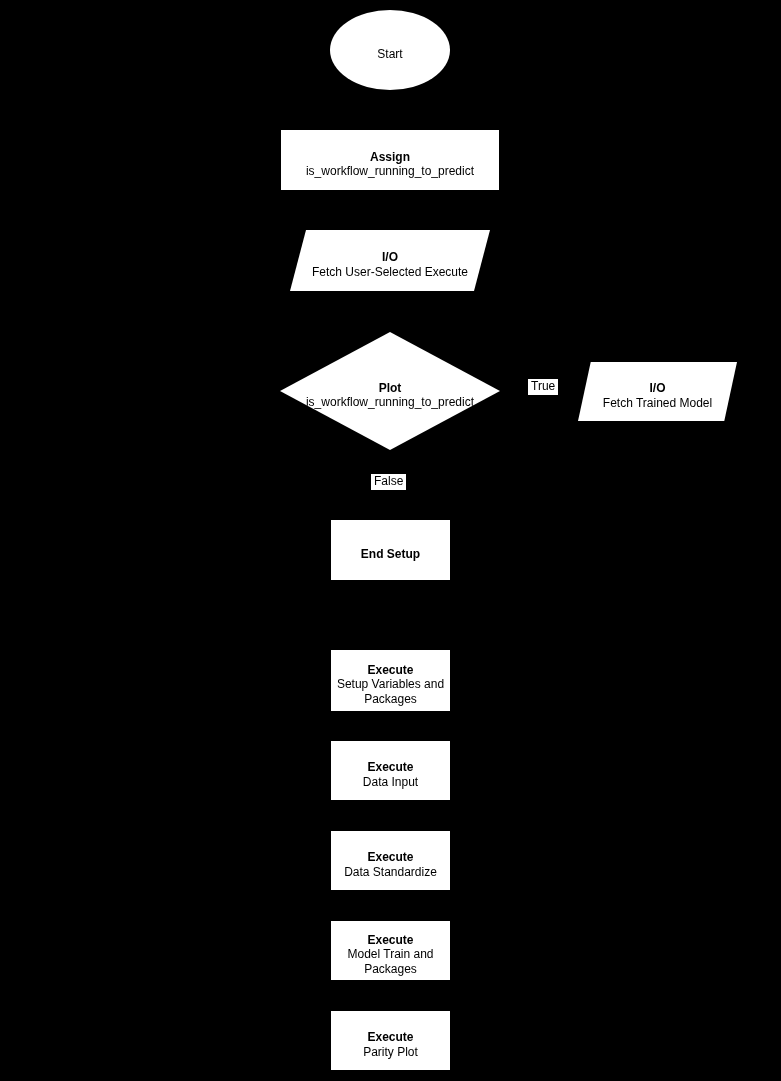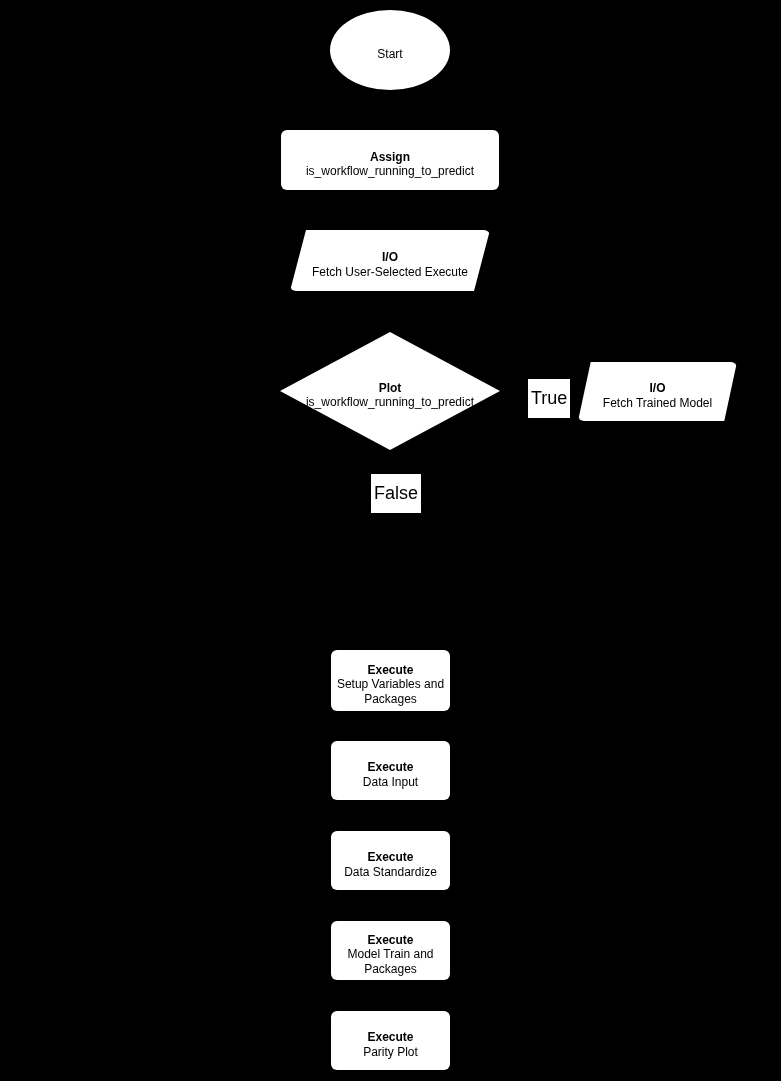--- a/index.html
+++ b/index.html
@@ -21,43 +21,42 @@
     color: #000000;
     display: flex;
     flex-direction: column;
     align-items: center;
     justify-content: center;
     text-align: center;
     font-size: 12px;
     line-height: 1.18;
     box-sizing: border-box;
     padding: 2px 4px;
-    border-radius: 6px;
   }
   .node .title { font-weight: bold; margin-top: 8px; }
   .node .subtitle { font-weight: normal; }
 
   .ellipse { border-radius: 50%; }
 
   .parallelogram {
     clip-path: polygon(8% 0, 100% 0, 92% 100%, 0 100%);
     text-align: right;
   }
 
   .diamond {
     clip-path: polygon(50% 0, 100% 50%, 50% 100%, 0 50%);
   }
 
   .edge-label {
     position: absolute;
     background: #ffffff;
     color: #000000;
-    font-size: 18px;
+    font-size: 12px;
     line-height: 1.3;
-    padding: 8px 3px;
+    padding: 0 3px;
   }
 
   
   #n-start   { left: 330px; top: 10px;  width: 120px; height: 80px; }
   #n-assign  { left: 281px; top: 130px; width: 218px; height: 60px; }
   #n-io1     { left: 290px; top: 230px; width: 200px; height: 61px; }
   #n-cond    { left: 280px; top: 332px; width: 220px; height: 118px; }
   #n-io2     { left: 578px; top: 362px; width: 159px; height: 59px; }
   #n-end     { left: 331px; top: 520px; width: 119px; height: 60px; }
   #n-exec1   { left: 331px; top: 650px; width: 119px; height: 61px; }
@@ -94,20 +93,23 @@
 
   <div id="lbl-true" class="edge-label">True</div>
 
   <div id="n-io2" class="node parallelogram">
     <div class="title">I/O</div>
     <div class="subtitle">Fetch Trained Model</div>
   </div>
 
   <div id="lbl-false" class="edge-label">False</div>
 
+  <div id="n-end" class="node">
+    <div class="title">End Setup</div>
+  </div>
 
   <div id="n-exec1" class="node">
     <div class="title">Execute</div>
     <div class="subtitle">Setup Variables and Packages</div>
   </div>
 
   <div id="n-exec2" class="node">
     <div class="title">Execute</div>
     <div class="subtitle">Data Input</div>
   </div>

